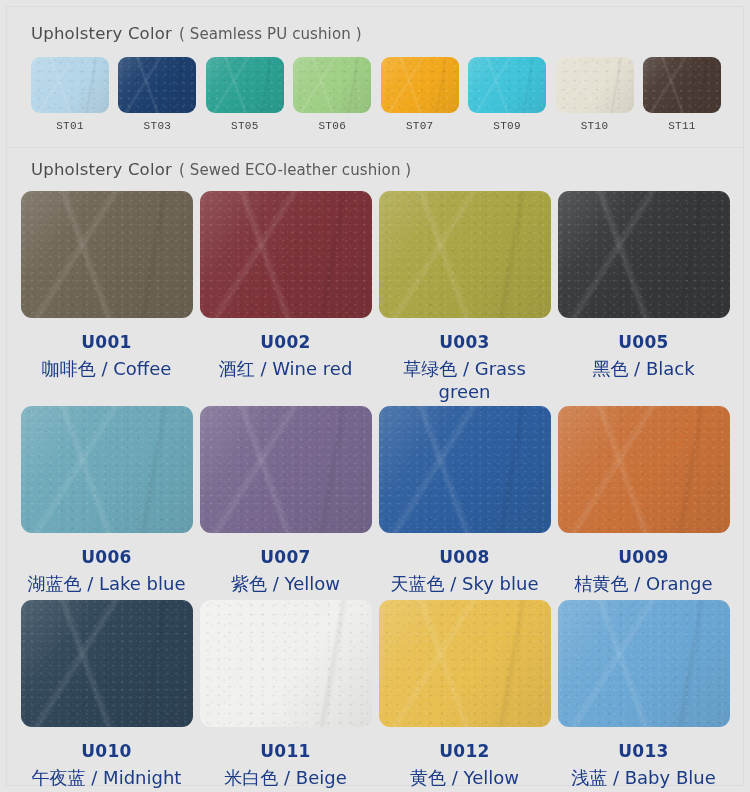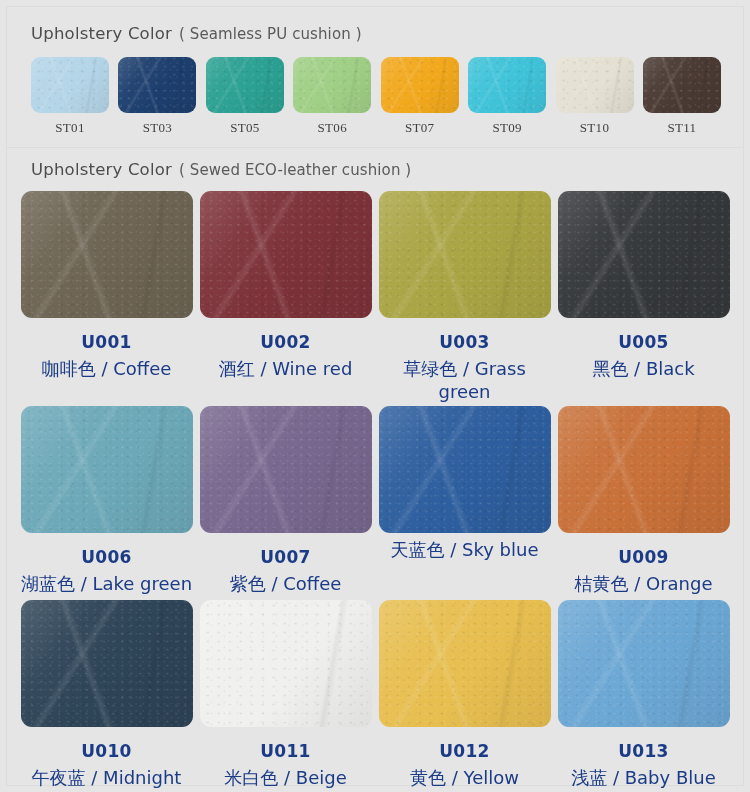--- a/index.html
+++ b/index.html
@@ -81,22 +81,22 @@
   }
   .st-chip {
     width: 78px;
     height: 56px;
     border-radius: 9px;
     position: relative;
     overflow: hidden;
   }
   .st-cell .st-label {
     margin-top: 7px;
-    font-family: Liberation Serif, serif;
-    font-size: 13px;
+    font-family: Liberation Mono, monospace;
+    font-size: 11px;
     color: #3f3f3f;
     letter-spacing: .3px;
   }
 
   
   .divider {
     position: absolute;
     left: 7px;
     top: 147px;
     width: 736px;
@@ -322,39 +322,40 @@
         <div class="u-name">黑色 / Black</div>
       </div>
 
       <div class="u-cell">
         <div class="u-chip" style="background-color: rgb(108, 168, 184);">
           <div class="sheen"></div>
           <div class="crease"></div>
           <div class="grain"></div>
         </div>
         <div class="u-code">U006</div>
-        <div class="u-name">湖蓝色 / Lake green</div>
+        <div class="u-name">湖蓝色 / Lake blue</div>
       </div>
 
       <div class="u-cell">
         <div class="u-chip" style="background-color: rgb(119, 103, 142);">
           <div class="sheen"></div>
           <div class="crease"></div>
           <div class="grain"></div>
         </div>
         <div class="u-code">U007</div>
-        <div class="u-name">紫色 / Coffee</div>
+        <div class="u-name">紫色 / Yellow</div>
       </div>
 
       <div class="u-cell">
         <div class="u-chip" style="background-color: rgb(45, 94, 158);">
           <div class="sheen"></div>
           <div class="crease"></div>
           <div class="grain"></div>
         </div>
+        <div class="u-code">U008</div>
         <div class="u-name">天蓝色 / Sky blue</div>
       </div>
 
       <div class="u-cell">
         <div class="u-chip" style="background-color: rgb(200, 112, 56);">
           <div class="sheen"></div>
           <div class="crease"></div>
           <div class="grain"></div>
         </div>
         <div class="u-code">U009</div>

